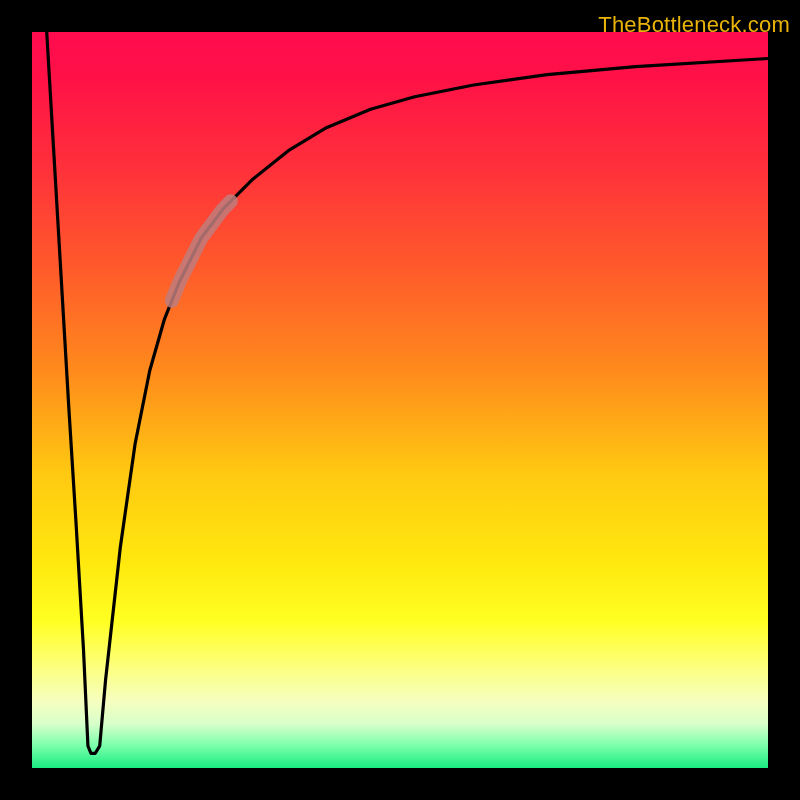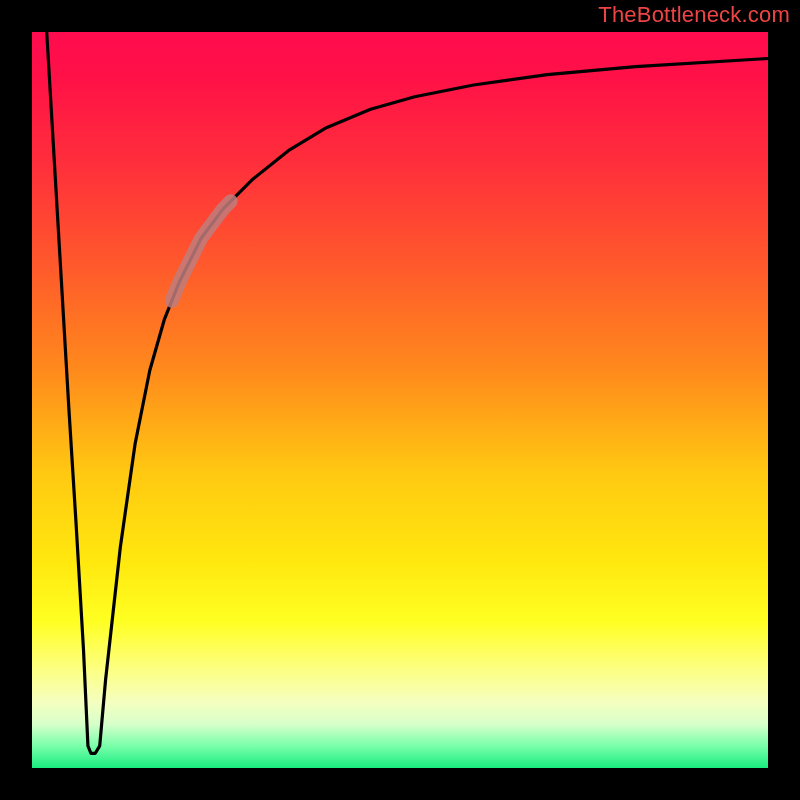--- a/index.html
+++ b/index.html
@@ -49,23 +49,23 @@
   }
   .curve-svg {
     position: absolute;
     left: 0;
     top: 0;
     width: 100%;
     height: 100%;
   }
   .watermark {
     position: absolute;
-    top: 2px;
+    top: 12px;
     right: 10px;
-    color: #ef4444;
+    color: #eab308;
     font-size: 22px;
     letter-spacing: 0.2px;
     user-select: none;
   }
 </style>
 </head>
 <body>
 
 <div class="stage">
 

